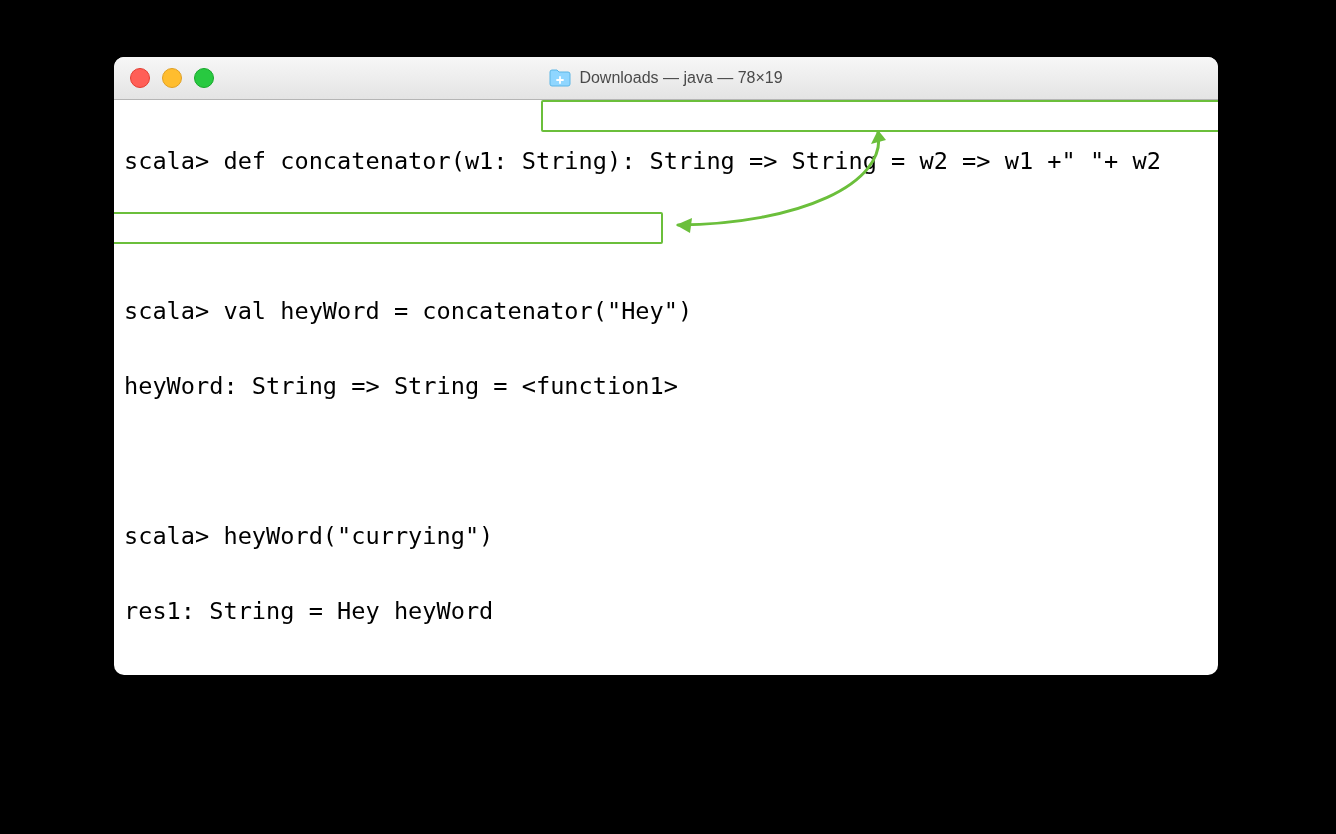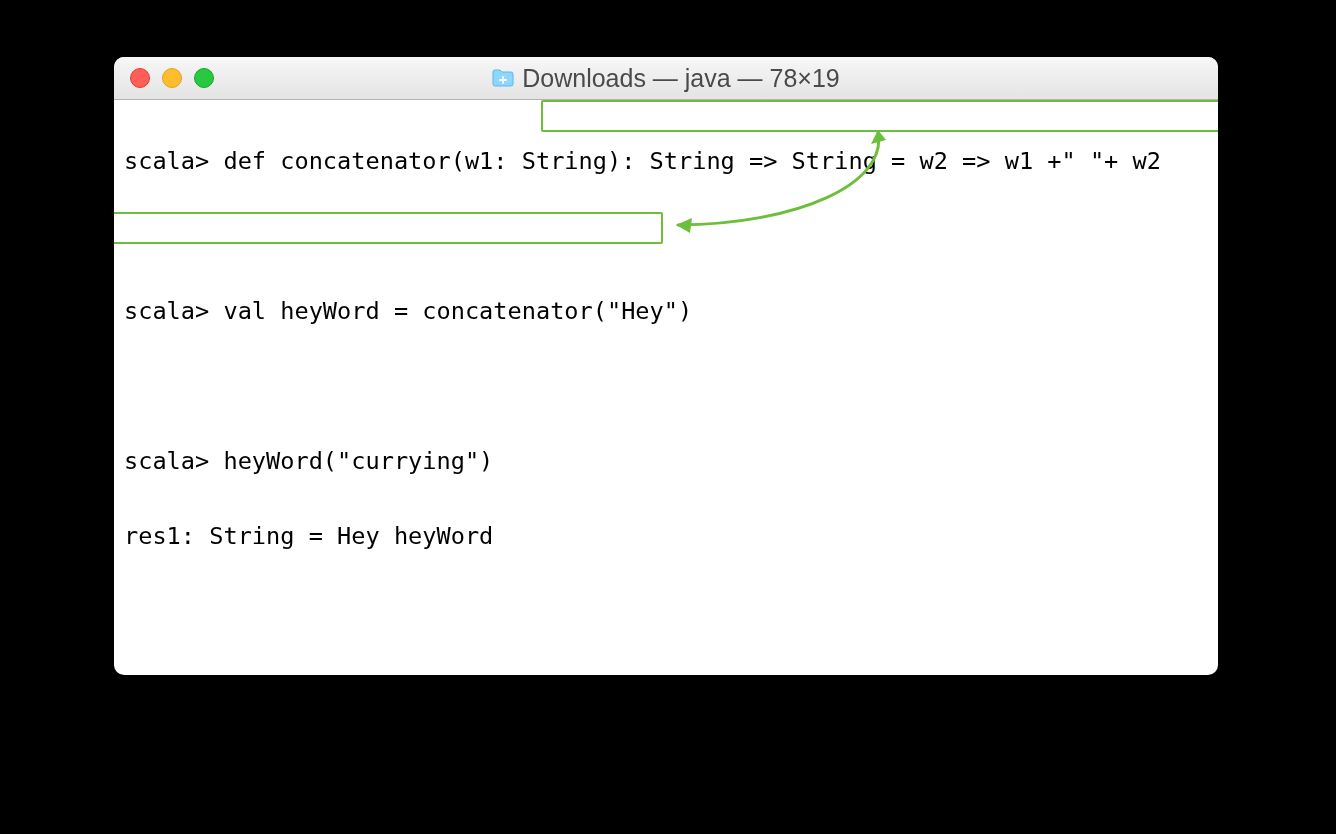--- a/index.html
+++ b/index.html
@@ -46,21 +46,21 @@
   .title-wrap {
     position: absolute;
     left: 0; right: 0;
     display: flex;
     justify-content: center;
     align-items: center;
     pointer-events: none;
     gap: 8px;
     color: #4a4a4a;
     font-family: -apple-system, "Helvetica Neue", Arial, sans-serif;
-    font-size: 25px;
+    font-size: 16px;
     font-weight: 400;
   }
   .folder-icon {
     display: inline-block;
     line-height: 0;
     pointer-events: none;
   }
   .content {
     position: relative;
     padding: 0 10px;
@@ -115,20 +115,21 @@
         </svg>
       </span>
       <span>Downloads — java — 78×19</span>
     </div>
   </div>
 
   <div class="content">
 <div class="line">scala&gt; def concatenator(w1: String): String =&gt; String = w2 =&gt; w1 +" "+ w2</div>
 <div class="line"></div>
 <div class="line">scala&gt; val heyWord = concatenator("Hey")</div>
+<div class="line">heyWord: String =&gt; String = &lt;function1&gt;</div>
 <div class="line"></div>
 <div class="line">scala&gt; heyWord("currying")</div>
 <div class="line">res1: String = Hey heyWord</div>
 <div class="line"></div>
 <div class="line">scala&gt;</div>
 
 
 
 
 

